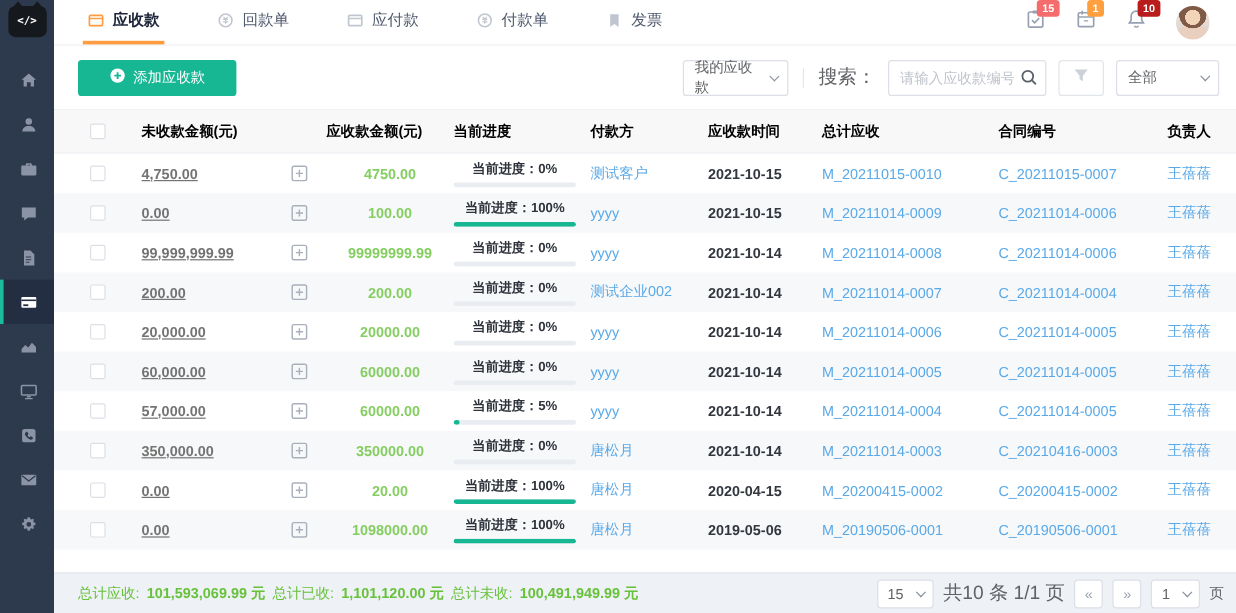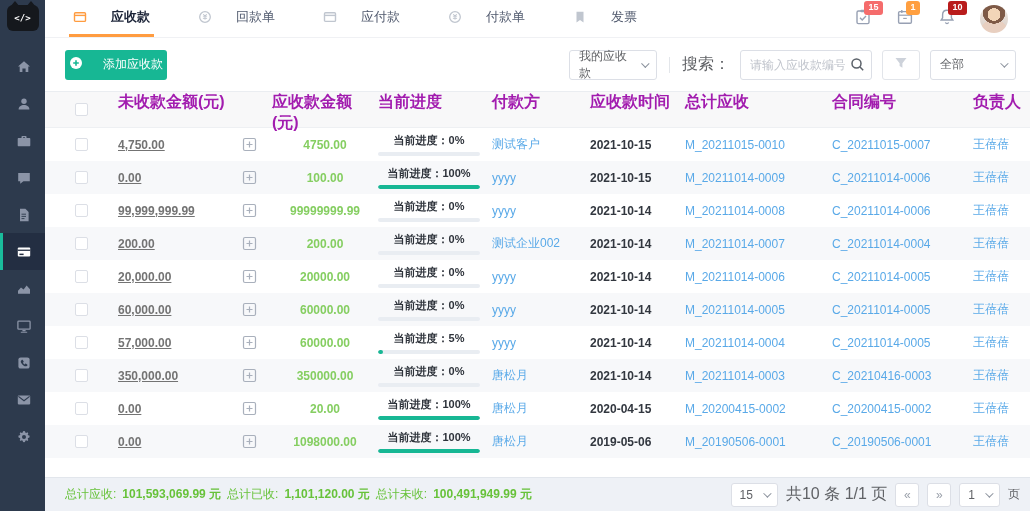--- a/index.html
+++ b/index.html
@@ -19,53 +19,53 @@
   .sitem { height:37px; display:flex; align-items:center; justify-content:center; cursor:pointer; color:#8b94a7; border-left:3px solid transparent; }
   .sitem svg { display:block; }
   .sitem.active { background:#232e42; border-left:3px solid #1abc9c; color:#ffffff; }
 
   
   .main { flex:1; display:flex; flex-direction:column; min-width:0; }
 
   
   .topbar { height:38px; flex:0 0 38px; display:flex; align-items:stretch; justify-content:space-between; border-bottom:1px solid #f0f1f4; background:#fff; }
   .tabs { display:flex; align-items:stretch; padding-left:24px; }
-  .tab { display:flex; align-items:center; gap:24px; padding:0 4px; margin-right:40px; font-size:13px; color:#515a6e; cursor:pointer; border-bottom:3px solid transparent; }
+  .tab { display:flex; align-items:center; gap:7px; padding:0 4px; margin-right:40px; font-size:13px; color:#515a6e; cursor:pointer; border-bottom:3px solid transparent; }
   .tab .ticon { color:#c0c6cf; display:flex; }
   .tab.active { color:#1c2438; font-weight:bold; border-bottom-color:#ff9c40; }
   .tab.active .ticon { color:#ff9c40; }
   .top-right { display:flex; align-items:center; gap:24px; padding-right:22px; }
   .nicon { position:relative; display:flex; cursor:pointer; }
   .badge { position:absolute; top:-7px; left:10px; color:#fff; font-size:9px; font-weight:bold; line-height:1; padding:2.5px 4.5px; border-radius:3px; white-space:nowrap; }
   .badge.red { background:#f56c6c; } .badge.orange { background:#ff9f40; } .badge.green { background:#b91c1c; }
   .avatar { width:28px; height:28px; border-radius:50%; cursor:pointer;
     background:
       radial-gradient(circle at 50% 34%, #f2d5b8 0 27%, rgba(0,0,0,0) 28%),
       radial-gradient(circle at 50% 26%, #7e5a47 0 45%, rgba(0,0,0,0) 46%),
       radial-gradient(circle at 50% 105%, #e8cfc0 0 45%, rgba(0,0,0,0) 46%),
       linear-gradient(180deg,#efe6df 0%, #d9cfc8 100%); }
 
   
   .toolbar { height:54px; flex:0 0 54px; display:flex; align-items:center; justify-content:space-between; padding:0 14px 0 20px; border-bottom:1px solid #eaedf1; }
-  .btn-add { display:flex; align-items:center; gap:20px; background:#17b794; color:#fff; font-size:12px; border:none; height:30px; padding:0 4px; border-radius:3px; cursor:pointer; font-family:inherit; }
+  .btn-add { display:flex; align-items:center; gap:6px; background:#17b794; color:#fff; font-size:12px; border:none; height:30px; padding:0 26px; border-radius:3px; cursor:pointer; font-family:inherit; }
   .tright { display:flex; align-items:center; gap:10px; }
   .select { display:flex; align-items:center; justify-content:space-between; border:1px solid #dcdfe6; border-radius:3px; height:30px; background:#fff; color:#606266; font-size:12px; padding:0 9px; cursor:pointer; }
   .chev { width:6px; height:6px; border-right:1.5px solid #8a919c; border-bottom:1.5px solid #8a919c; transform:rotate(45deg) translateY(-2px); margin-left:8px; }
   .sel-scope { width:88px; }
   .sel-status { width:86px; }
   .vdiv { width:1px; height:16px; background:#e3e6ea; margin:0 2px; }
   .search-label { font-size:16px; color:#606266; }
   .search-box { position:relative; }
   .search-input { width:132px; height:30px; border:1px solid #dcdfe6; border-radius:3px; font-size:12px; padding:0 26px 0 9px; color:#303133; outline:none; font-family:inherit; }
   .search-input::placeholder { color:#c0c4cc; }
   .search-ic { position:absolute; right:7px; top:7px; cursor:pointer; }
   .filter-btn { width:38px; height:30px; border:1px solid #e2e5ea; background:#fff; border-radius:3px; display:flex; align-items:center; justify-content:center; cursor:pointer; }
 
   
-  .thead { height:36px; flex:0 0 36px; background:#f8f8f9; display:flex; font-size:16px; font-weight:bold; color:#a21caf; border-bottom:1px solid #eef0f3; }
+  .thead { height:36px; flex:0 0 36px; background:#f8f8f9; display:flex; align-items:center; font-size:12px; font-weight:bold; color:#000000; border-bottom:1px solid #eef0f3; }
   .trow { height:33px; flex:0 0 33px; display:flex; align-items:center; font-size:12px; }
   .trow:nth-child(even) { background:#f7f8fa; }
   .col-cb { flex:0 0 73px; padding-left:30px; display:flex; align-items:center; }
   .col-unpaid { flex:0 0 124px; }
   .col-expand { flex:0 0 30px; display:flex; align-items:center; }
   .col-amount { flex:0 0 106px; }
   .col-progress { flex:0 0 114px; padding-right:12px; }
   .col-payer { flex:0 0 98px; }
   .col-date { flex:0 0 95px; }
   .col-recv { flex:0 0 147px; }

